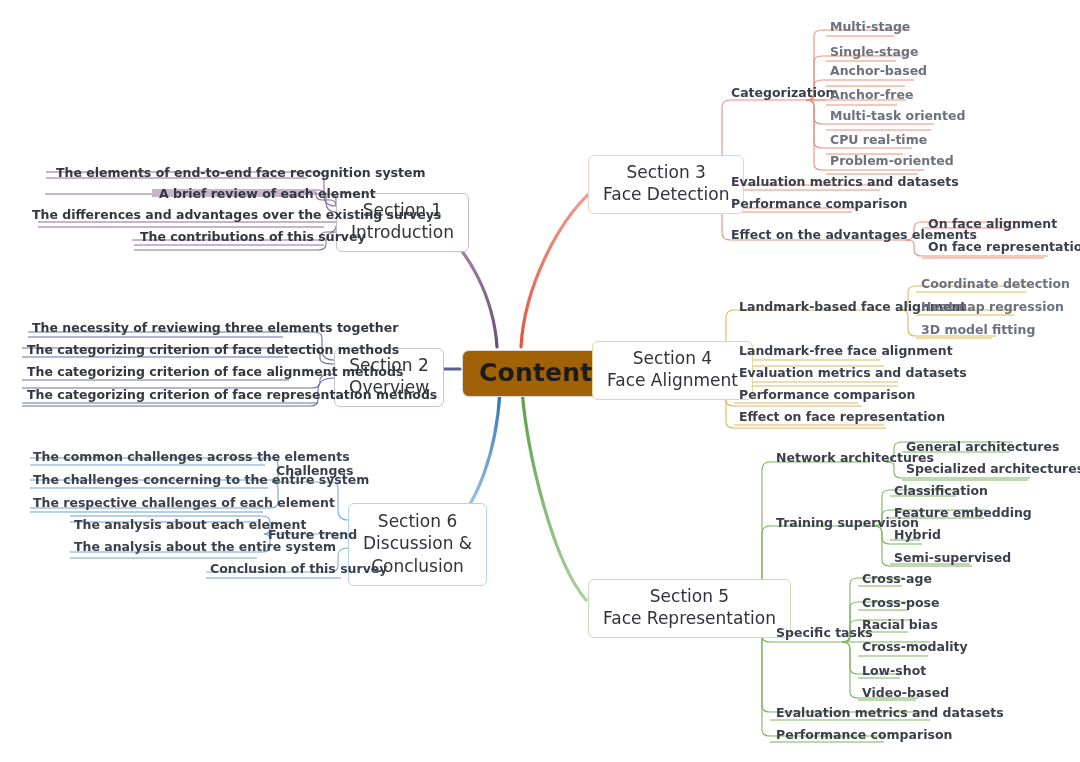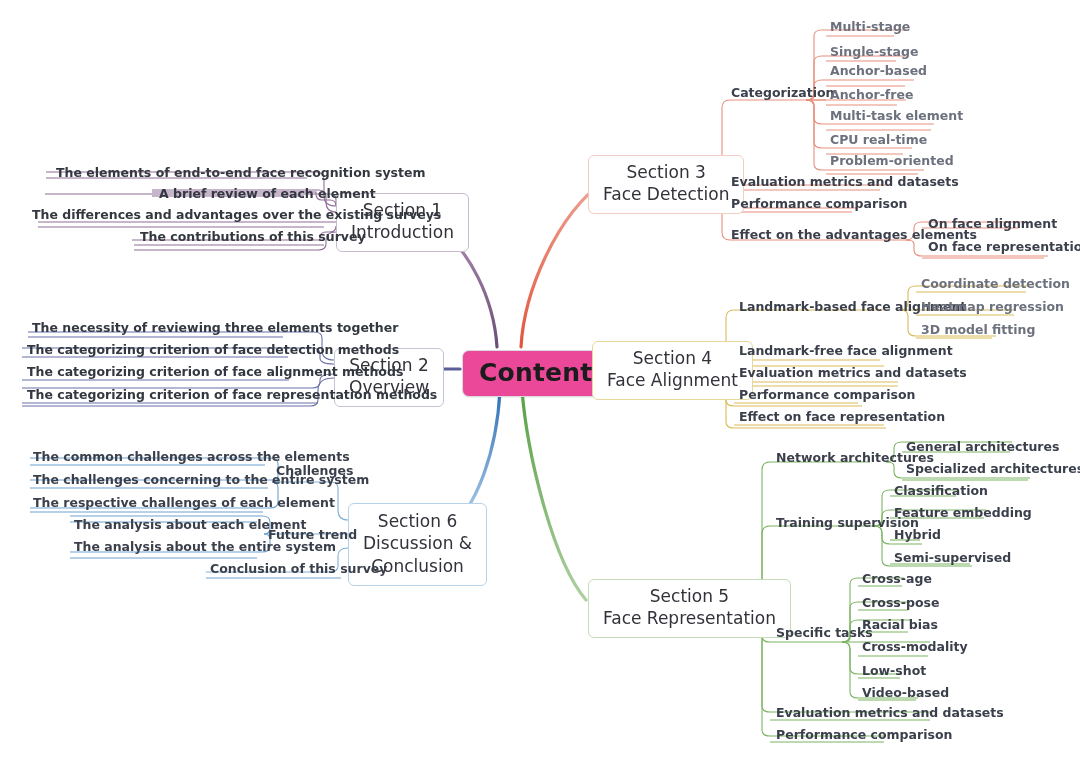--- a/index.html
+++ b/index.html
@@ -7,21 +7,21 @@
     width:1080px;height:762px;position:relative;overflow:hidden;
     font-family:"DejaVu Sans","Liberation Sans",sans-serif;
   }
   #root{position:absolute;inset:0;}
   svg.links{position:absolute;left:0;top:0;width:1080px;height:762px;pointer-events:none;}
 
   .node{position:absolute;white-space:nowrap;box-sizing:border-box;}
 
   
   .root-node{
-    border:1.4px solid #d9d9de;border-radius:7px;background:#ec4899;
+    border:1.4px solid #d9d9de;border-radius:7px;background:#a16207;
     padding:7px 16px 9px 16px;
     font-size:25px;font-weight:bold;color:#1c1c1c;
     letter-spacing:.2px;
     box-shadow:0 1px 2px rgba(0,0,0,.06);
   }
 
   
   .sec-node{
     border:1.3px solid #cfcfd6;border-radius:6px;background:#fff;
     padding:6px 14px 8px 14px;
@@ -267,21 +267,21 @@
   </div>
   <div class="node lbl strong" style="left:729px;top:86px;">Categorization</div>
   <div class="node lbl strong" style="left:729px;top:175px;">Evaluation metrics and datasets</div>
   <div class="node lbl strong" style="left:729px;top:197px;">Performance comparison</div>
   <div class="node lbl strong" style="left:729px;top:228px;">Effect on the advantages elements</div>
 
   <div class="node lbl light" style="left:828px;top:20px;">Multi-stage</div>
   <div class="node lbl light" style="left:828px;top:45px;">Single-stage</div>
   <div class="node lbl light" style="left:828px;top:64px;">Anchor-based</div>
   <div class="node lbl light" style="left:828px;top:88px;">Anchor-free</div>
-  <div class="node lbl light" style="left:828px;top:109px;">Multi-task element</div>
+  <div class="node lbl light" style="left:828px;top:109px;">Multi-task oriented</div>
   <div class="node lbl light" style="left:828px;top:133px;">CPU real-time</div>
   <div class="node lbl light" style="left:828px;top:154px;">Problem-oriented</div>
   <div class="node lbl strong" style="left:926px;top:217px;">On face alignment</div>
   <div class="node lbl strong" style="left:926px;top:240px;">On face representation</div>
 
   <div class="node sec-node two-line" style="left:592px;top:341px;border-color:#e6d89c;">
     <span class="title-sub">Section 4</span>
     <span class="title-sub">Face Alignment</span>
   </div>
   <div class="node lbl strong" style="left:737px;top:300px;">Landmark-based face alignment</div>

